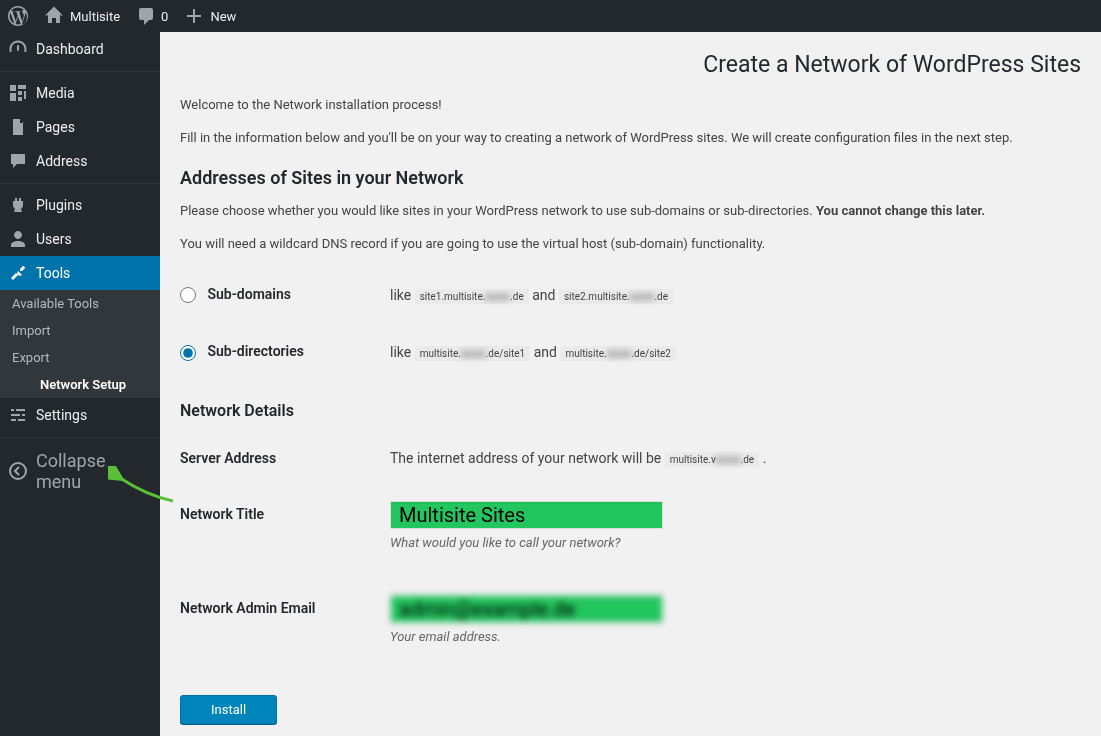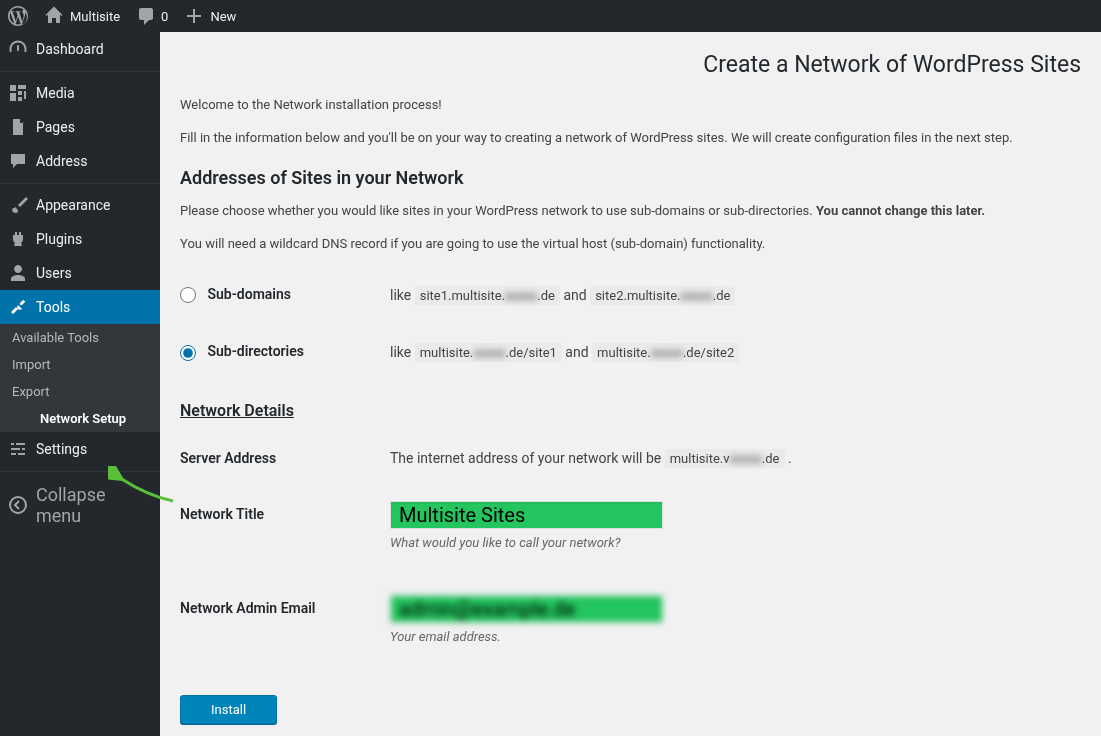--- a/index.html
+++ b/index.html
@@ -23,27 +23,27 @@
 .submenu { background:#32373c; }
 .sub-item { padding:6px 12px; color:#b4b9be; font-size:13px; cursor:pointer; }
 .sub-item.current { color:#fff; font-weight:600;padding-left:40px; }
 .collapse-item { display:flex; align-items:center; padding:8px; color:#a0a5aa; cursor:pointer; font-size:18px; }
 .collapse-item .m-icon svg { fill:#a0a5aa; }
 
 
 .content { margin-left:160px; margin-top:32px; padding:10px 20px 40px 20px; }
 h1 { font-size:23px; font-weight:400; color:#23282d; padding:9px 0 4px 0;text-align:right; }
 h2 { font-size:18px; font-weight:600; color:#23282d; margin:20px 0 10px; }
-h3 { font-size:16px; font-weight:600; color:#23282d; margin:20px 0 10px;text-decoration:underline; }
+h3 { font-size:16px; font-weight:600; color:#23282d; margin:20px 0 10px; }
 p { margin:1em 0; color:#444; line-height:1.5; }
 .form-table { width:100%; border-collapse:collapse; margin-top:10px; }
 .form-table th { text-align:left; vertical-align:top; padding:20px 10px 20px 0; width:200px; font-weight:600; color:#23282d; font-size:14px; }
 .form-table td { padding:15px 10px; vertical-align:middle; font-size:14px; }
 .like-txt { color:#444; }
-code { background:#eaeaea; padding:2px 5px; font-family:Menlo,Consolas,monospace; font-size:13px; }
+code { background:#eaeaea; padding:2px 5px; font-family:Menlo,Consolas,monospace; font-size:10px; }
 .blur { filter:blur(3px); }
 input[type=radio] { width:16px; height:16px; margin-right:8px; vertical-align:middle; accent-color:#0073aa; }
 input[type=text],input[type=email] { padding:4px 8px; border:1px solid #ddd; background:#22c55e; font-size:20px; width:273px; height:28px; box-shadow:inset 0 1px 2px rgba(0,0,0,.07); }
 .description { color:#666; font-style:italic; margin-top:4px; font-size:13px; }
 .btn-primary { background:#0085ba; border:1px solid #0073aa; color:#fff; padding:6px 30px; font-size:13px; border-radius:3px; cursor:pointer; box-shadow:0 1px 0 #006799; }
 
 
 .arrow { position:absolute; left:108px; top:466px; pointer-events:none; z-index:50; }
 </style>
 </head>
@@ -111,28 +111,20 @@
   </div>
   <div class="menu-item">
     <span class="m-icon">
         <svg viewBox="0 0 20 20">
           <path d="M3 3h14v10H9l-4 4v-4H3z"></path>
         </svg>
       </span>
     <span>Address</span>
   </div>
   <div style="height:5px;border-top:1px solid #32373c;margin-top:5px;"></div>
-  <div class="menu-item">
-    <span class="m-icon">
-        <svg viewBox="0 0 20 20">
-          <path d="M4 14c0 2 1 4 4 4 1 0 2-1 2-2 0-2-2-2-2-4zM18 2l-8 8 2 2 8-8z"></path>
-        </svg>
-      </span>
-    <span>Appearance</span>
-  </div>
   <div class="menu-item">
     <span class="m-icon">
         <svg viewBox="0 0 20 20">
           <path d="M7 3v3H5v4c0 2 1 3 2 4l-1 3h8l-1-3c1-1 2-2 2-4V6h-2V3h-2v3H9V3z"></path>
         </svg>
       </span>
     <span>Plugins</span>
   </div>
   <div class="menu-item">
     <span class="m-icon">

